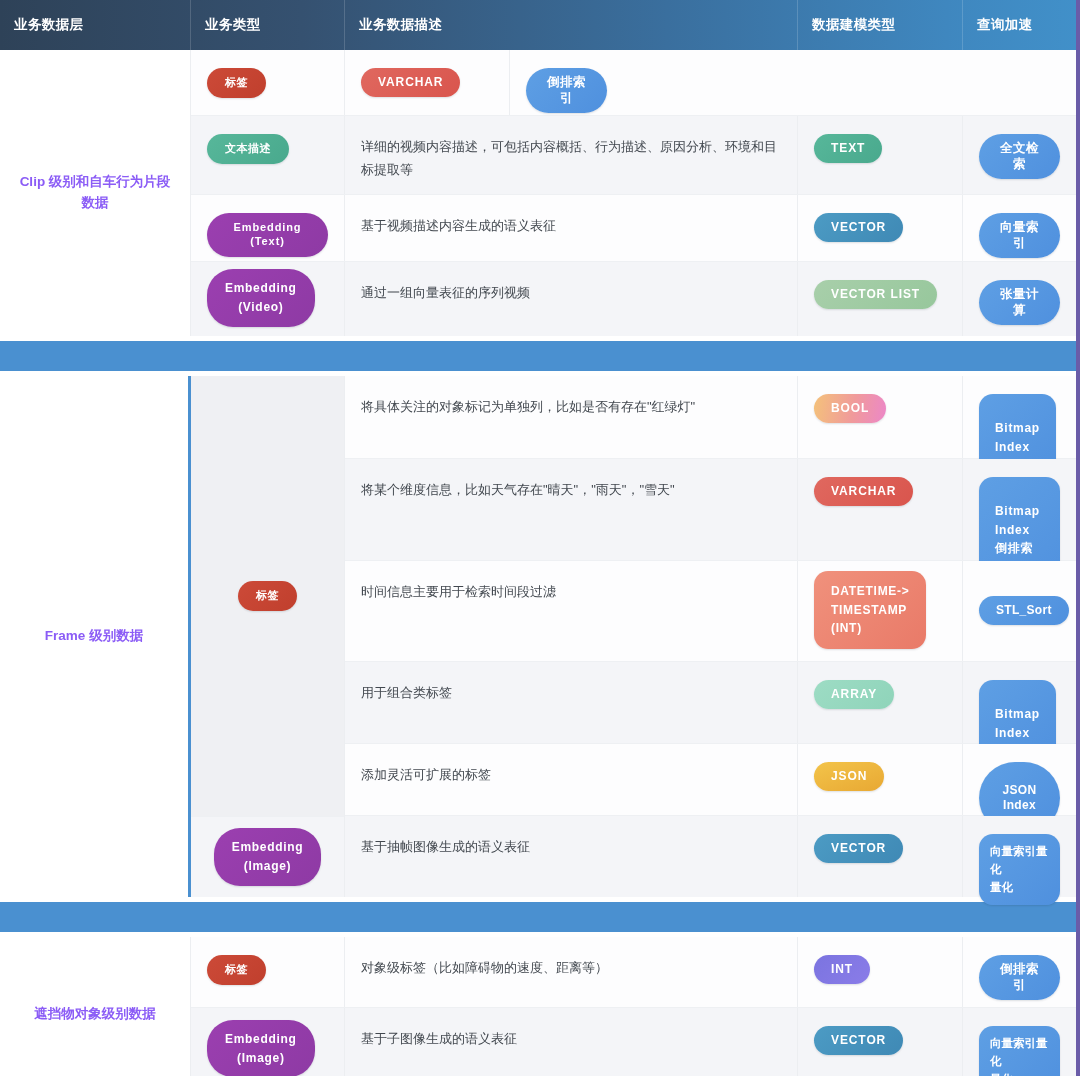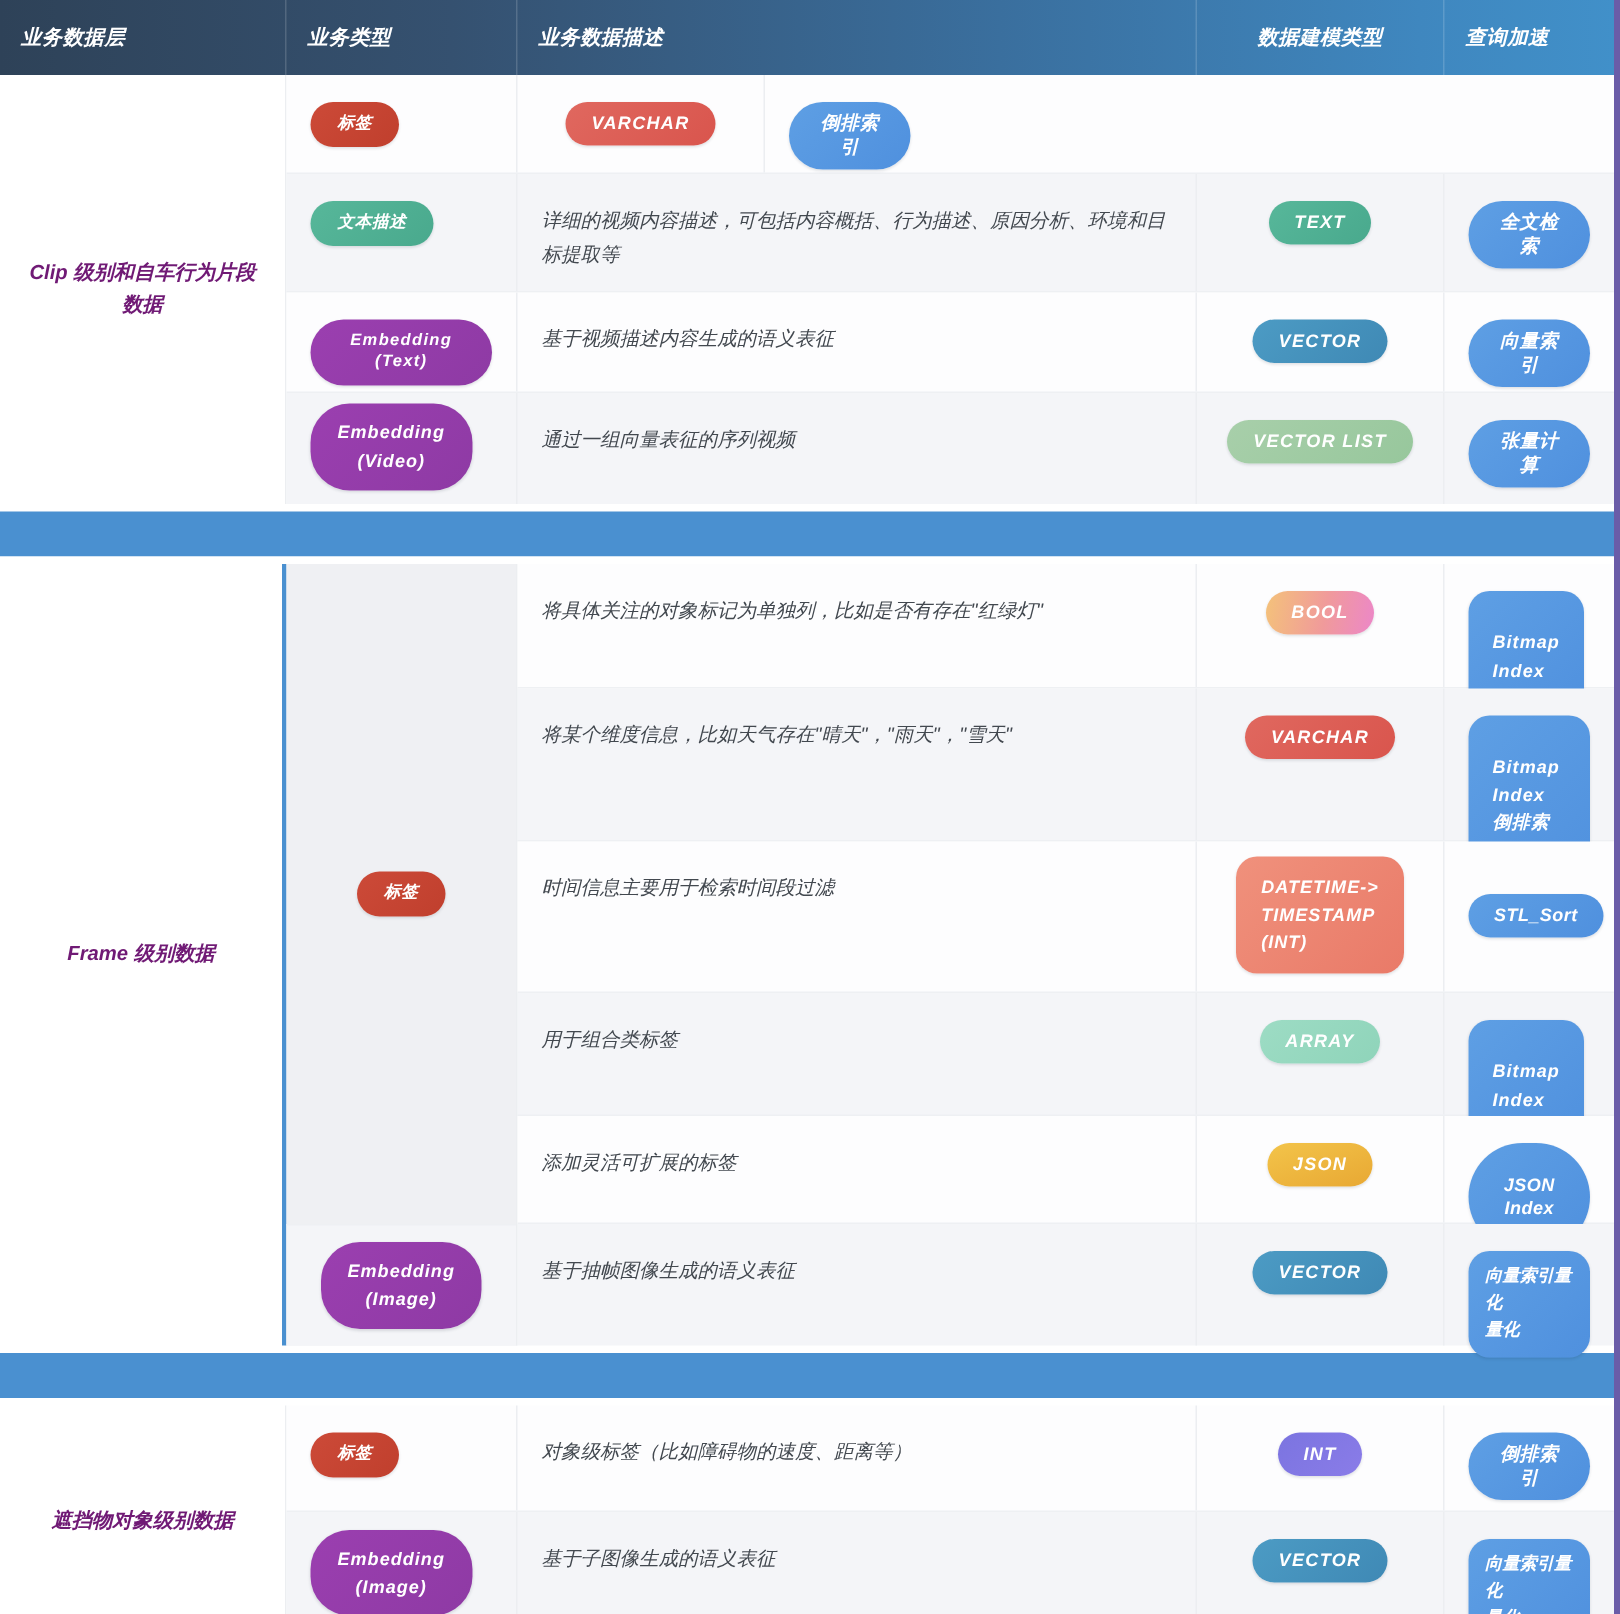--- a/index.html
+++ b/index.html
@@ -10,21 +10,20 @@
     font-family: "Liberation Sans", "DejaVu Sans", sans-serif;
     overflow: hidden;
   }
   #page {
     position: relative;
     width: 1080px;
     height: 1076px;
     background: #fdfdfe;
     border-right: 4px solid #6a5ca8;
     overflow: hidden;
-    font-style: italic;
   }
 
   
   .thead {
     display: flex;
     height: 50px;
     background: linear-gradient(90deg, #2e4258 0%, #355170 28%, #3a6f9e 62%, #3f87bf 88%, #4190c9 100%);
   }
   .thead .hcell {
     display: flex;
@@ -35,32 +34,32 @@
     font-weight: bold;
     letter-spacing: .4px;
     border-right: 1px solid rgba(255,255,255,0.16);
   }
   .thead .hcell:last-child { border-right: none; }
 
   
   .c1 { width: 191px; flex: 0 0 191px; }
   .c2 { width: 154px; flex: 0 0 154px; }
   .c3 { width: 453px; flex: 0 0 453px; }
-  .c4 { width: 165px; flex: 0 0 165px; justify-content: center; }
+  .c4 { width: 165px; flex: 0 0 165px; }
   .c5 { width: 113px; flex: 0 0 113px; }
 
   
   .section { display: flex; width: 100%; background: #ffffff; }
   .sec-label {
     display: flex;
     align-items: center;
     justify-content: center;
     text-align: center;
     padding: 0 16px;
-    color: #701a75;
+    color: #8b5cf6;
     font-size: 13.5px;
     font-weight: bold;
     line-height: 1.55;
     background: #ffffff;
     border-right: 1px solid #eceef1;
   }
   .sec-label.accent { border-right: 3px solid #4a90d0; }
   .rows { flex: 1 1 auto; display: flex; flex-direction: column; }
   .row { display: flex; align-items: stretch; border-bottom: 1px solid #eef0f3; }
   .row:last-child { border-bottom: none; }

